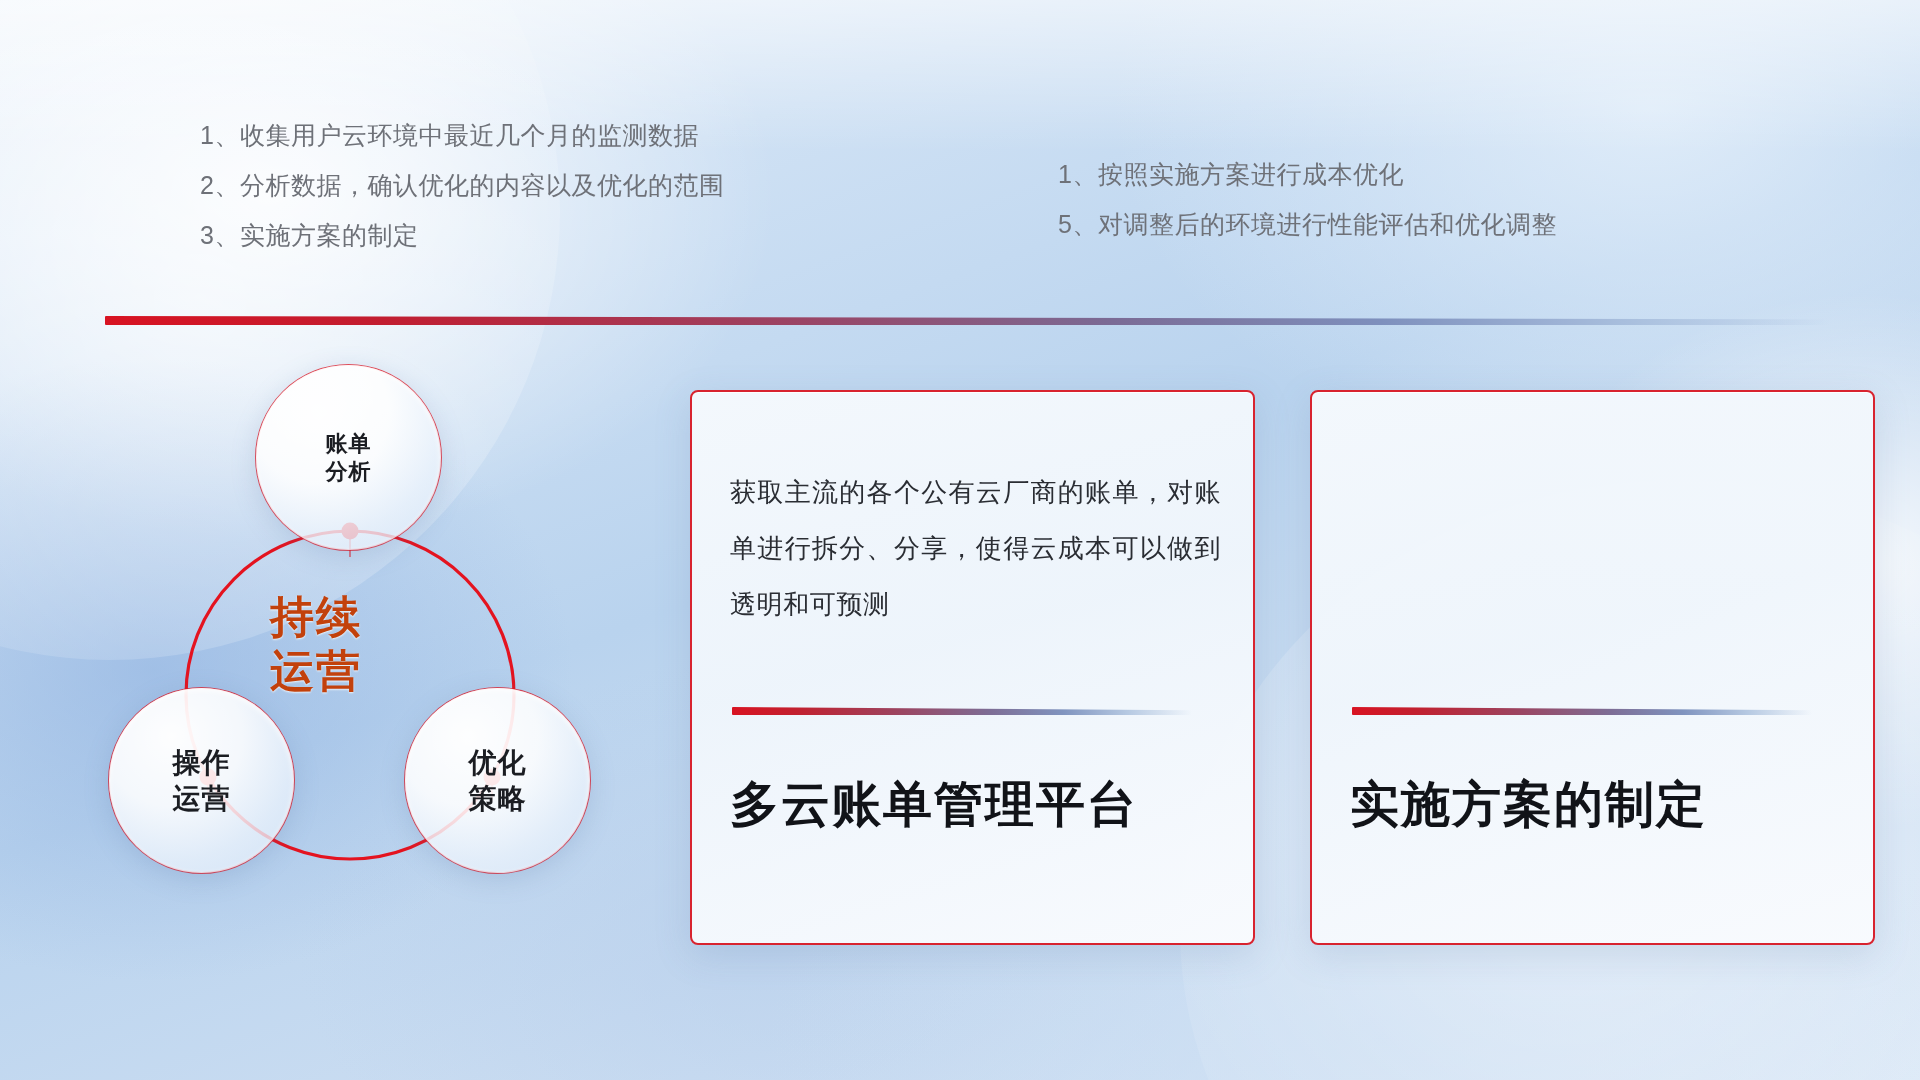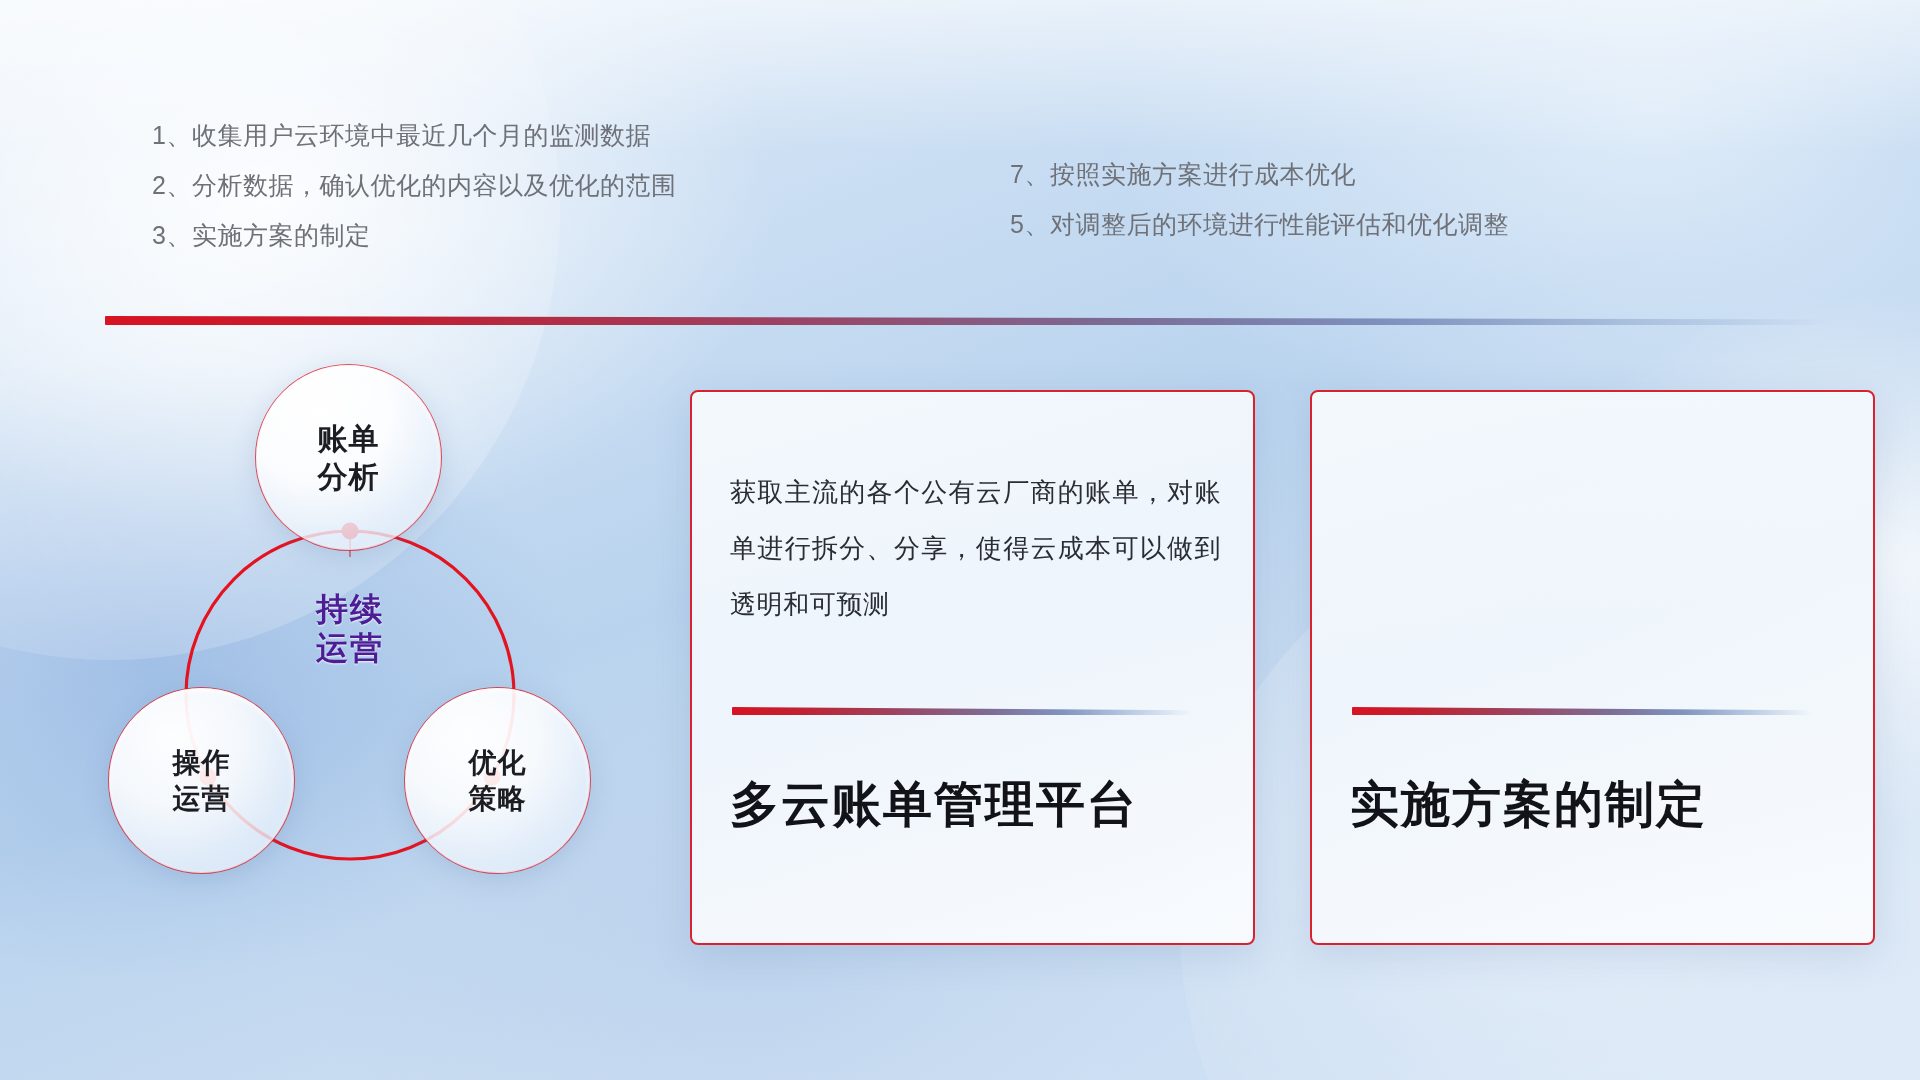--- a/index.html
+++ b/index.html
@@ -43,21 +43,21 @@
   }
   .bgArcR{
     position:absolute;right:-260px;bottom:-300px;width:1000px;height:900px;border-radius:50%;
     background:radial-gradient(circle at 40% 40%, rgba(255,255,255,.45) 0%, rgba(255,255,255,0) 68%);
   }
 
   
   #page{position:absolute;inset:0;z-index:2;}
 
   
-  .steps{position:absolute;color:#6e7178;font-size:25px;line-height:1.0;letter-spacing:.5px;}
+  .steps{position:absolute;color:#6e7178;font-size:25px;line-height:1.0;letter-spacing:.5px;margin-left:48px;}
   .steps .line{margin-bottom:25px;white-space:nowrap;}
   #stepsLeft{left:152px;top:123px;}
   #stepsRight{left:1010px;top:162px;}
 
   
   #topRule{
     position:absolute;left:105px;top:316px;width:1725px;height:9px;
     background:linear-gradient(to right,#d81322 0%, #c21d30 16%, #9b4464 40%, #7b6a94 58%, #7e90bd 74%, #a8bedd 88%, rgba(196,214,235,0) 100%);
     clip-path:polygon(0 0, 100% 38%, 100% 100%, 0 100%);
     border-radius:1px;
@@ -66,29 +66,29 @@
   
   #venn{position:absolute;left:95px;top:355px;width:540px;height:600px;}
   #venn svg{position:absolute;left:0;top:0;}
   .bubble{
     position:absolute;border-radius:50%;
     background:
       radial-gradient(circle at 34% 26%, rgba(255,255,255,.98) 0%, rgba(255,255,255,.88) 38%, rgba(235,243,252,.80) 68%, rgba(219,233,249,.72) 100%);
     box-shadow:0 6px 26px rgba(90,125,170,.22), inset 0 2px 6px rgba(255,255,255,.9);
     display:flex;align-items:center;justify-content:center;
     text-align:center;color:#1b1d22;font-weight:700;
-    font-size:30px;line-height:1.26;letter-spacing:1px;
+    font-size:22px;line-height:1.26;letter-spacing:1px;
   }
   #bubbleTop{left:161px;top:10px;width:185px;height:185px;}
   #bubbleLeft{left:14px;top:333px;width:185px;height:185px;font-size:28px;}
   #bubbleRight{left:310px;top:333px;width:185px;height:185px;font-size:28px;}
   #centerLabel{
     position:absolute;left:175px;top:235px;width:160px;
-    text-align:center;color:#4c1d95;font-weight:800;
-    font-size:32px;line-height:1.22;letter-spacing:2px;
+    text-align:left;color:#c2410c;font-weight:800;
+    font-size:44px;line-height:1.22;letter-spacing:2px;
     text-shadow:0 1px 2px rgba(255,255,255,.8);
   }
 
   
   .card{
     position:absolute;top:390px;width:565px;height:555px;
     border:2px solid #d8232f;border-radius:8px;
     background:linear-gradient(165deg, rgba(245,249,253,.97) 0%, rgba(240,246,252,.95) 45%, rgba(249,251,254,.97) 100%);
     box-shadow:0 10px 36px rgba(86,120,165,.18), inset 0 1px 0 rgba(255,255,255,.9);
     box-sizing:border-box;
@@ -130,21 +130,21 @@
 
 <div id="page">
 
   <div class="steps" id="stepsLeft">
     <div class="line">1、收集用户云环境中最近几个月的监测数据</div>
     <div class="line">2、分析数据，确认优化的内容以及优化的范围</div>
     <div class="line">3、实施方案的制定</div>
   </div>
 
   <div class="steps" id="stepsRight">
-    <div class="line">7、按照实施方案进行成本优化</div>
+    <div class="line">1、按照实施方案进行成本优化</div>
     <div class="line">5、对调整后的环境进行性能评估和优化调整</div>
   </div>
 
   <div id="topRule"></div>
 
   <div id="venn">
 
     <svg width="540" height="600" viewBox="0 0 540 600">
 
       <circle cx="255" cy="340" r="164" fill="none" stroke="#e4131f" stroke-width="3.2"></circle>

